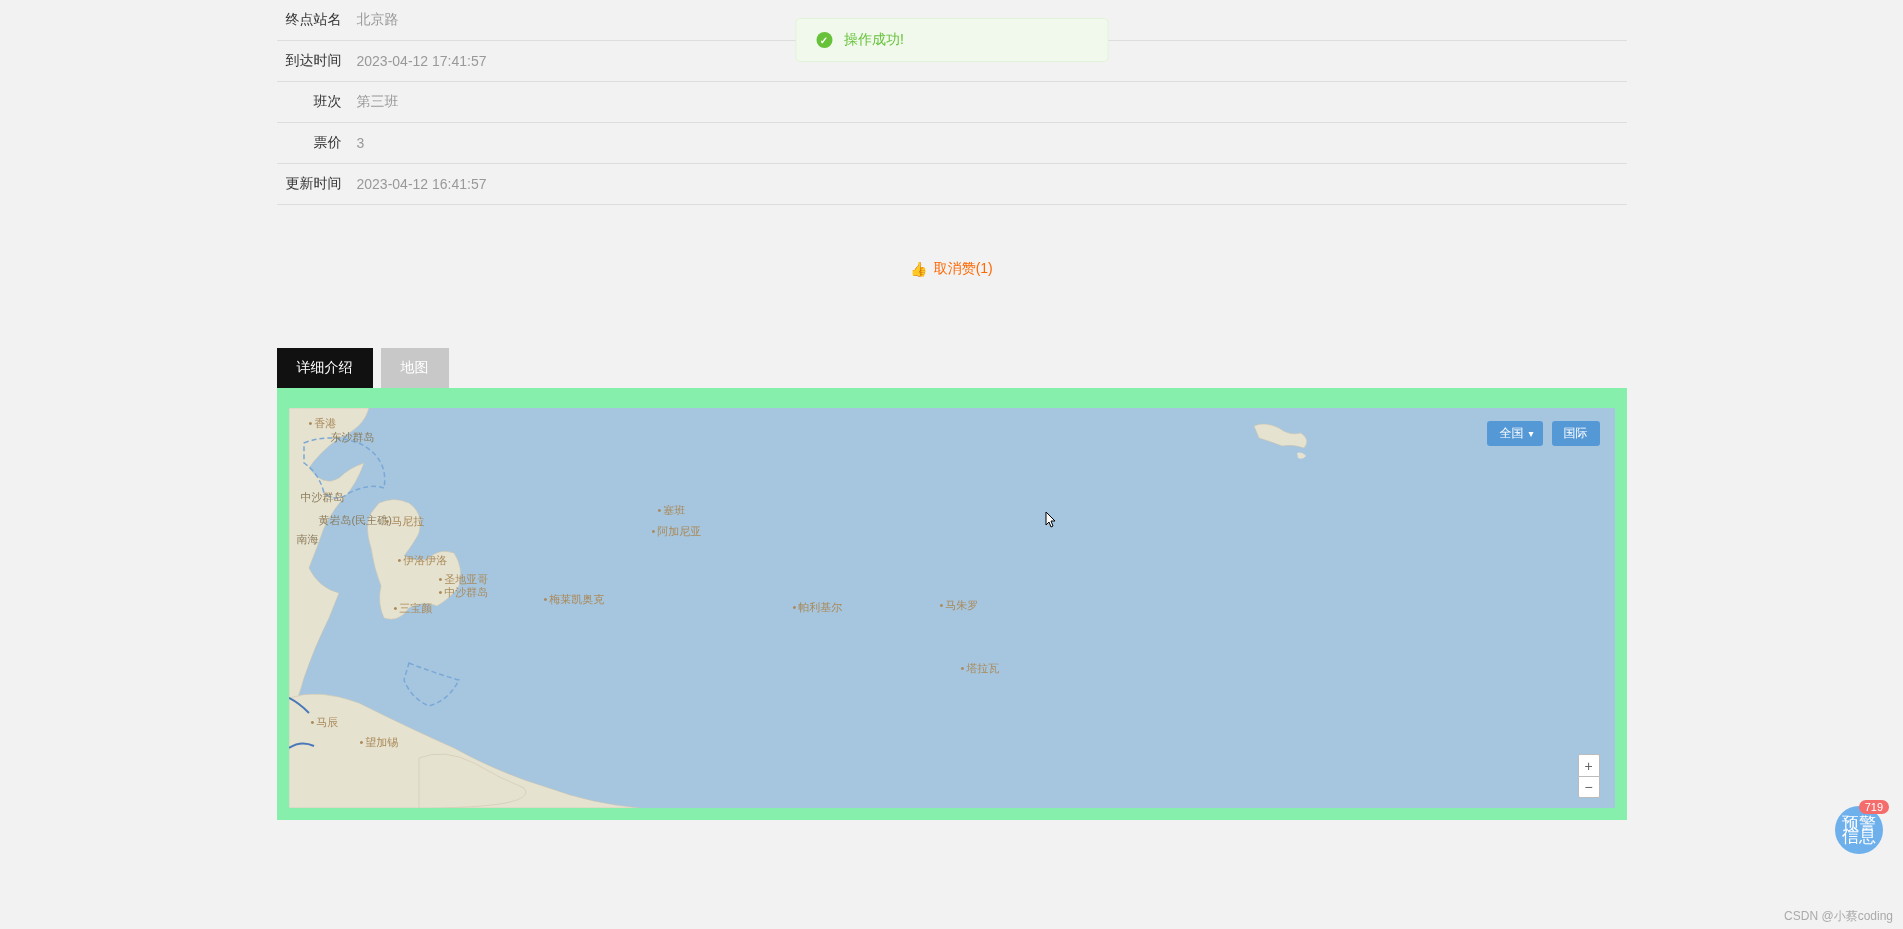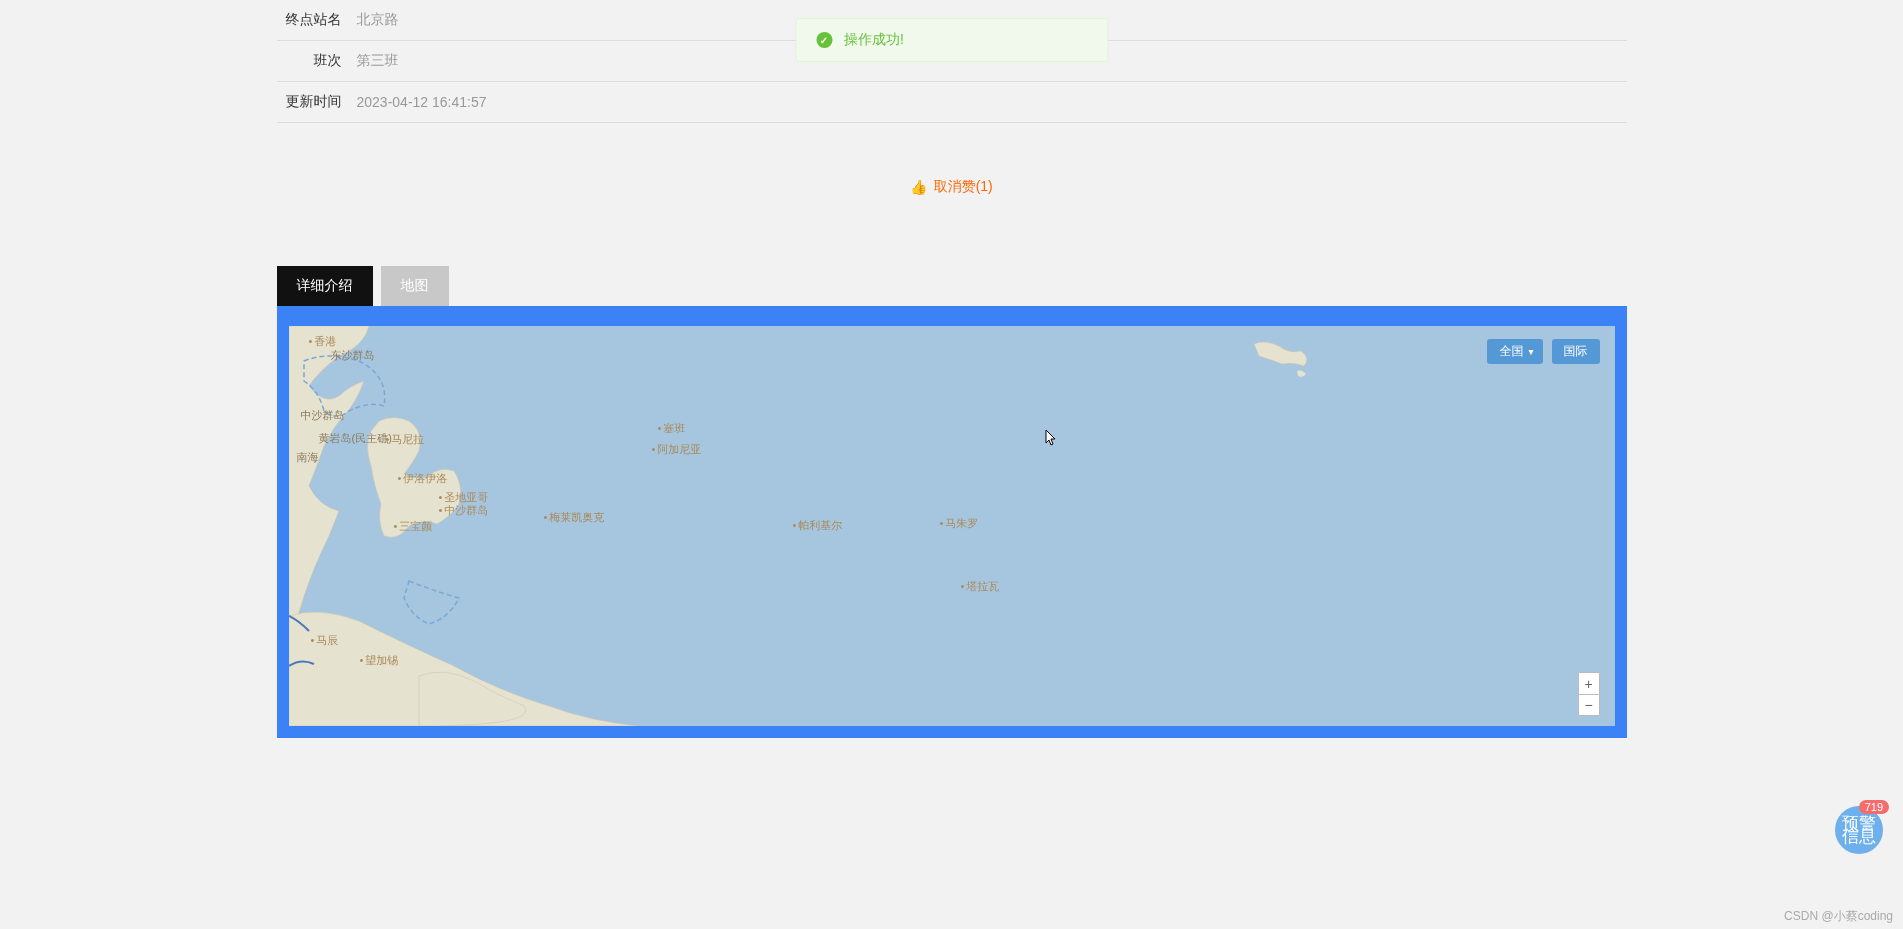--- a/index.html
+++ b/index.html
@@ -101,21 +101,21 @@
       background: #c8c8c8;
       min-width: 55px;
       text-align: center;
       margin-right: 8px;
     }
     .tab-item.active {
       background: #111;
       color: #fff;
     }
     .tab-content {
-      background: #3b82f6;
+      background: #86efac;
       padding: 20px 12px 12px;
     }
     .map-area {
       width: 100%;
       height: 400px;
       background: #a6c6e0;
       position: relative;
       overflow: hidden;
     }
     .map-region-button {
@@ -244,22 +244,30 @@
   <span class="notification-text">操作成功!</span>
 </div>
 
 <div class="container">
   <div>
     <div class="detail-row">
       <div class="detail-label">终点站名</div>
       <div class="detail-value">北京路</div>
     </div>
     <div class="detail-row">
+      <div class="detail-label">到达时间</div>
+      <div class="detail-value">2023-04-12 17:41:57</div>
+    </div>
+    <div class="detail-row">
       <div class="detail-label">班次</div>
       <div class="detail-value">第三班</div>
+    </div>
+    <div class="detail-row">
+      <div class="detail-label">票价</div>
+      <div class="detail-value">3</div>
     </div>
     <div class="detail-row">
       <div class="detail-label">更新时间</div>
       <div class="detail-value">2023-04-12 16:41:57</div>
     </div>
   </div>
 
   <div class="like-section">
     <span class="like-button">
       <span class="like-icon">👍</span>

